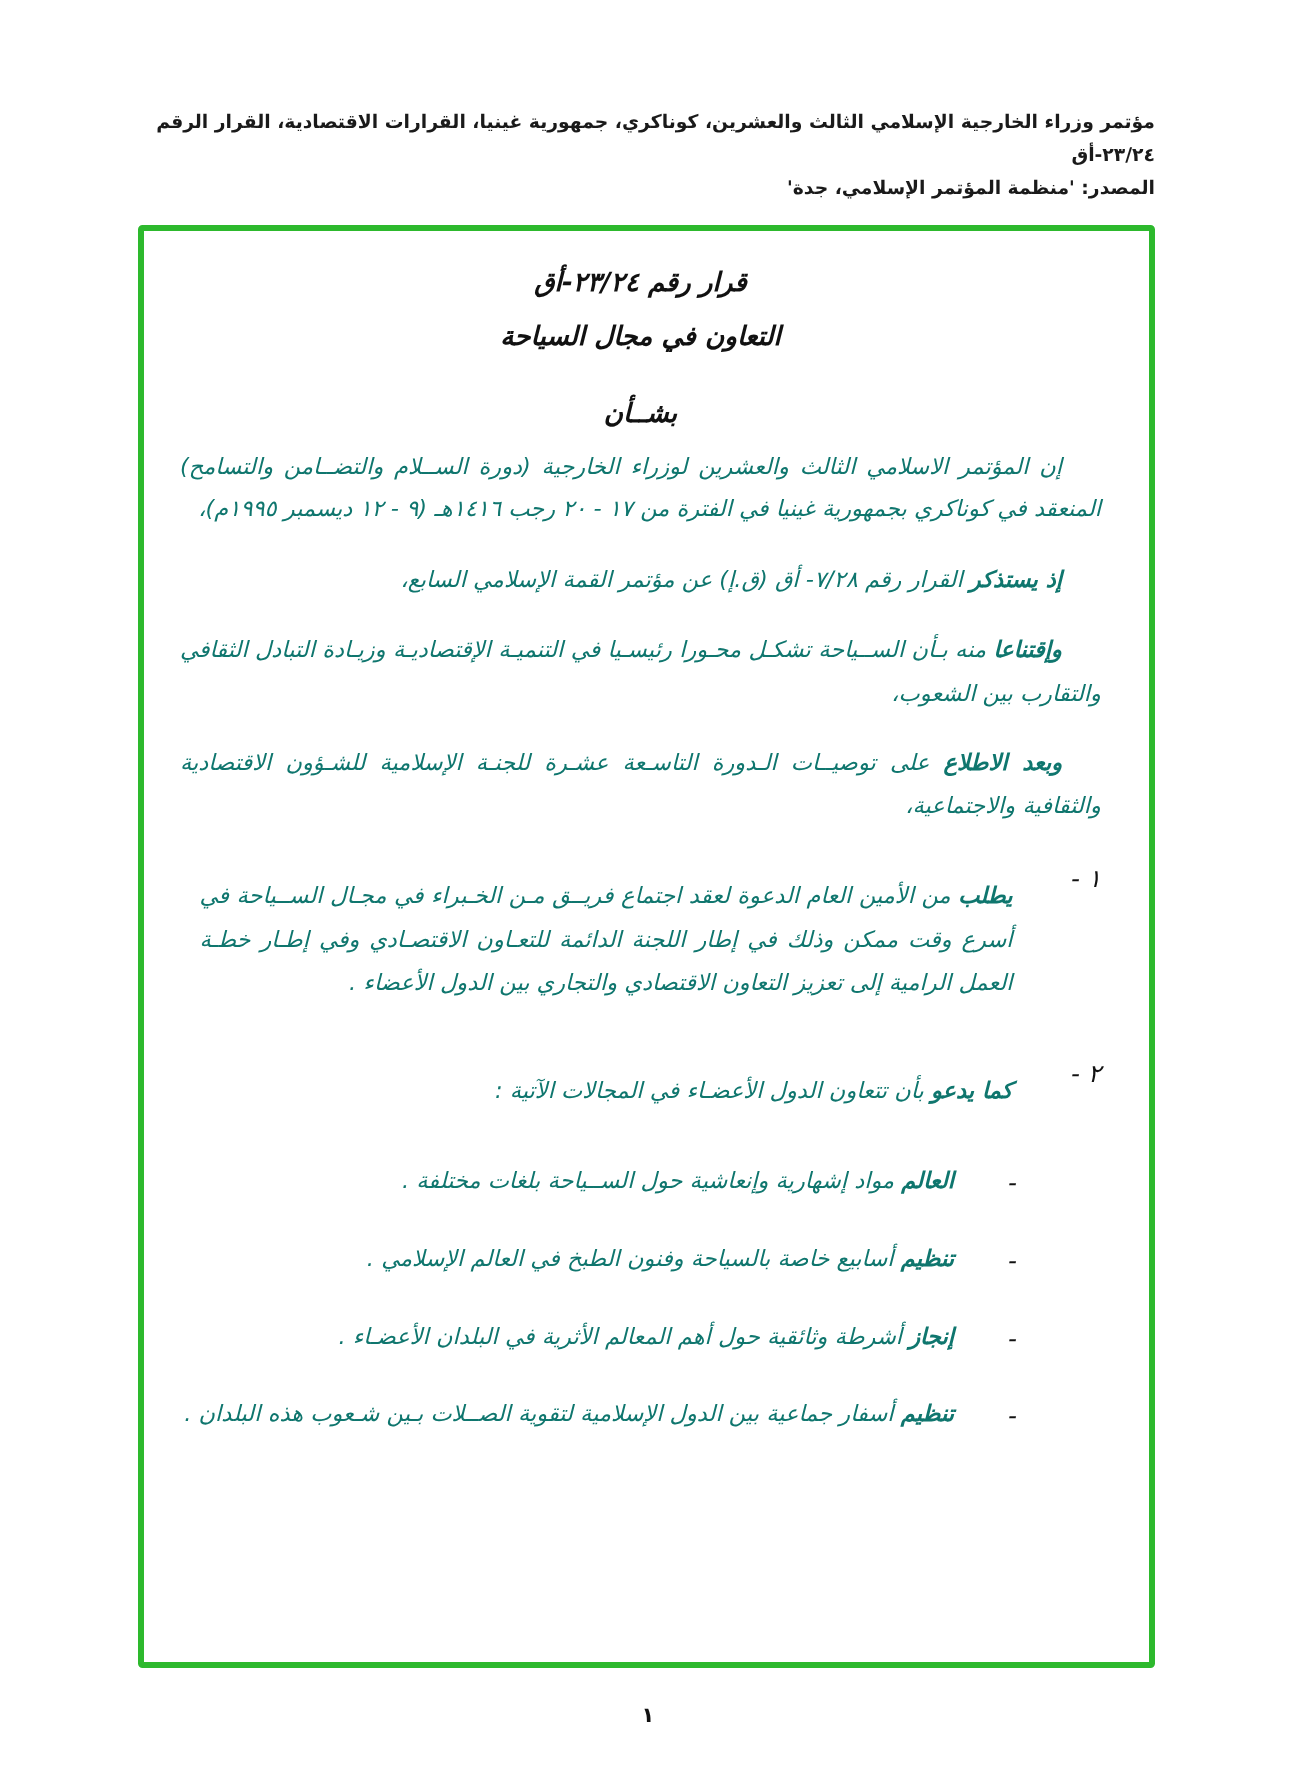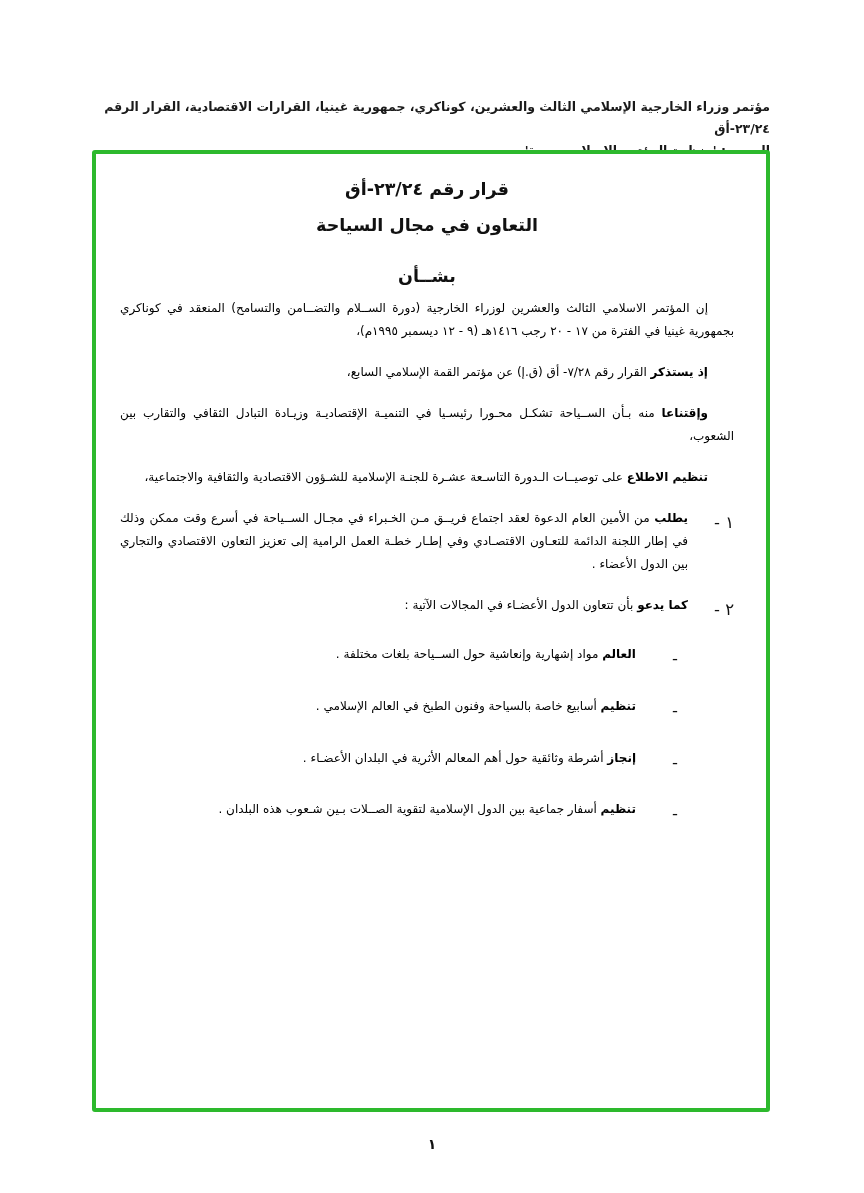--- a/index.html
+++ b/index.html
@@ -10,21 +10,21 @@
   body {
     width: 864px;
     height: 1193px;
     position: relative;
     font-family: "DejaVu Sans", sans-serif;
     color: #111111;
     direction: rtl;
   }
   .scan-header {
     position: absolute;
-    top: 96px;
+    top: 70px;
     right: 94px;
     width: 678px;
     direction: rtl;
     text-align: right;
     font-size: 12.5px;
     font-weight: bold;
     line-height: 1.75;
     color: #1a1a1a;
   }
   .green-frame {
@@ -33,57 +33,58 @@
     left: 92px;
     width: 678px;
     height: 962px;
     box-sizing: border-box;
     border: 4px solid #2db92d;
     border-radius: 3px;
     padding: 18px 32px 14px 24px;
     direction: rtl;
     overflow: hidden;
     background: #ffffff;
+    font-style: italic;
   }
   .doc-title {
     text-align: center;
     font-weight: bold;
     font-size: 17.5px;
     line-height: 1.8;
     margin: 2px 0 4px 0;
   }
   .doc-title.subject {
     margin-bottom: 20px;
   }
   .para {
-    font-size: 12px;
+    font-size: 15px;
     line-height: 1.92;
     text-align: justify;
     margin: 0 0 18px 0;
-    color: #000000;
+    color: #0f766e;
   }
   .para.first-indent {
     text-indent: 26px;
   }
   .lead {
     font-weight: bold;
   }
   .numbered-item {
     display: flex;
     margin: 0 0 18px 0;
   }
   .numbered-item .item-num {
     flex: 0 0 46px;
     font-size: 16.5px;
     line-height: 1.92;
     text-align: right;
   }
   .numbered-item .para {
     flex: 1;
-    margin: 0;
+    margin: 13px;
   }
   .sub-item {
     display: flex;
     margin: 0 56px 20px 0;
   }
   .sub-item .item-dash {
     flex: 0 0 42px;
     font-size: 16.5px;
     line-height: 1.92;
     text-align: right;
@@ -115,21 +116,21 @@
   <div class="doc-title">قرار رقم ٢٣/٢٤-أق</div>
   <div class="doc-title subject">التعاون في مجال السياحة</div>
   <div class="doc-title">بشــأن</div>
 
   <p class="para first-indent"><span class="lead"></span><span>إن المؤتمر الاسلامي الثالث والعشرين لوزراء الخارجية (دورة الســلام والتضــامن والتسامح) المنعقد في كوناكري بجمهورية غينيا في الفترة من ١٧ - ٢٠ رجب ١٤١٦هـ (٩ - ١٢ ديسمبر ١٩٩٥م)،</span></p>
 
   <p class="para first-indent"><span class="lead">إذ يستذكر</span><span> القرار رقم ٧/٢٨- أق (ق.إ) عن مؤتمر القمة الإسلامي السابع،</span></p>
 
   <p class="para first-indent"><span class="lead">وإقتناعا</span><span> منه بـأن الســياحة تشكـل محـورا رئيسـيا في التنميـة الإقتصاديـة وزيـادة التبادل الثقافي والتقارب بين الشعوب،</span></p>
 
-  <p class="para first-indent"><span class="lead">تنظيم الاطلاع</span><span> على توصيــات الـدورة التاسـعة عشـرة للجنـة الإسلامية للشـؤون الاقتصادية والثقافية والاجتماعية،</span></p>
+  <p class="para first-indent"><span class="lead">وبعد الاطلاع</span><span> على توصيــات الـدورة التاسـعة عشـرة للجنـة الإسلامية للشـؤون الاقتصادية والثقافية والاجتماعية،</span></p>
 
 
   <div class="numbered-item">
     <span class="item-num">١ -</span>
     <p class="para"><span class="lead">يطلب</span><span> من الأمين العام الدعوة لعقد اجتماع فريــق مـن الخـبراء في مجـال الســياحة في أسرع وقت ممكن وذلك في إطار اللجنة الدائمة للتعـاون الاقتصـادي وفي إطـار خطـة العمل الرامية إلى تعزيز التعاون الاقتصادي والتجاري بين الدول الأعضاء .</span></p>
   </div>
 
   <div class="numbered-item">
     <span class="item-num">٢ -</span>
     <p class="para"><span class="lead">كما يدعو</span><span> بأن تتعاون الدول الأعضـاء في المجالات الآتية :</span></p>

